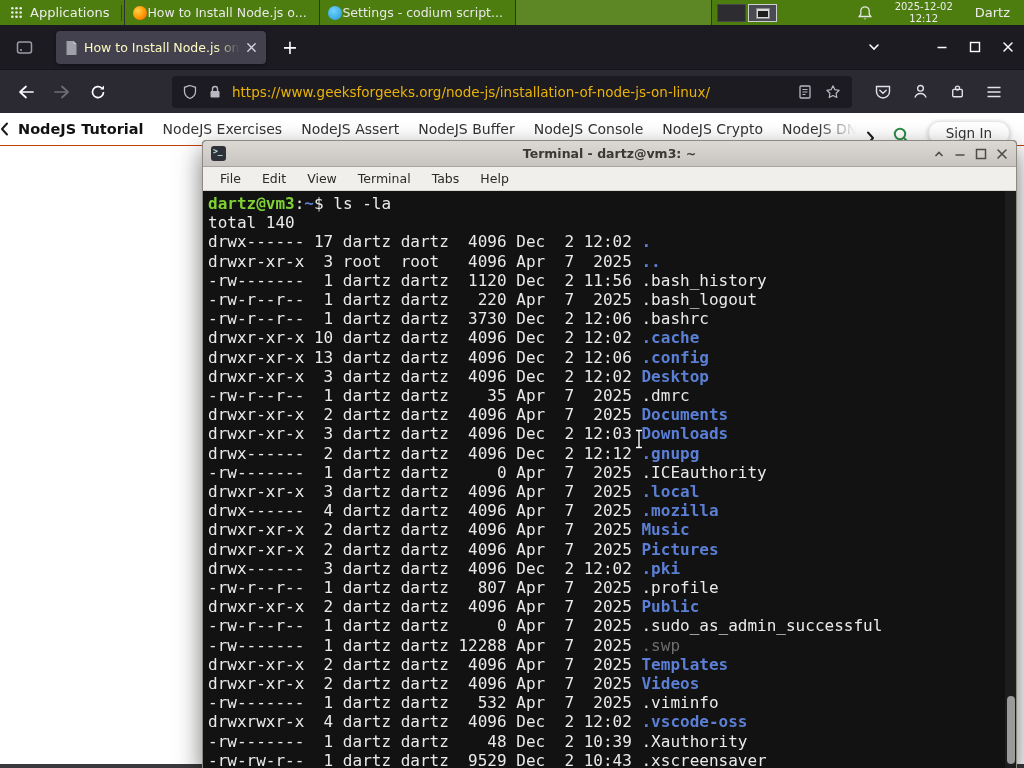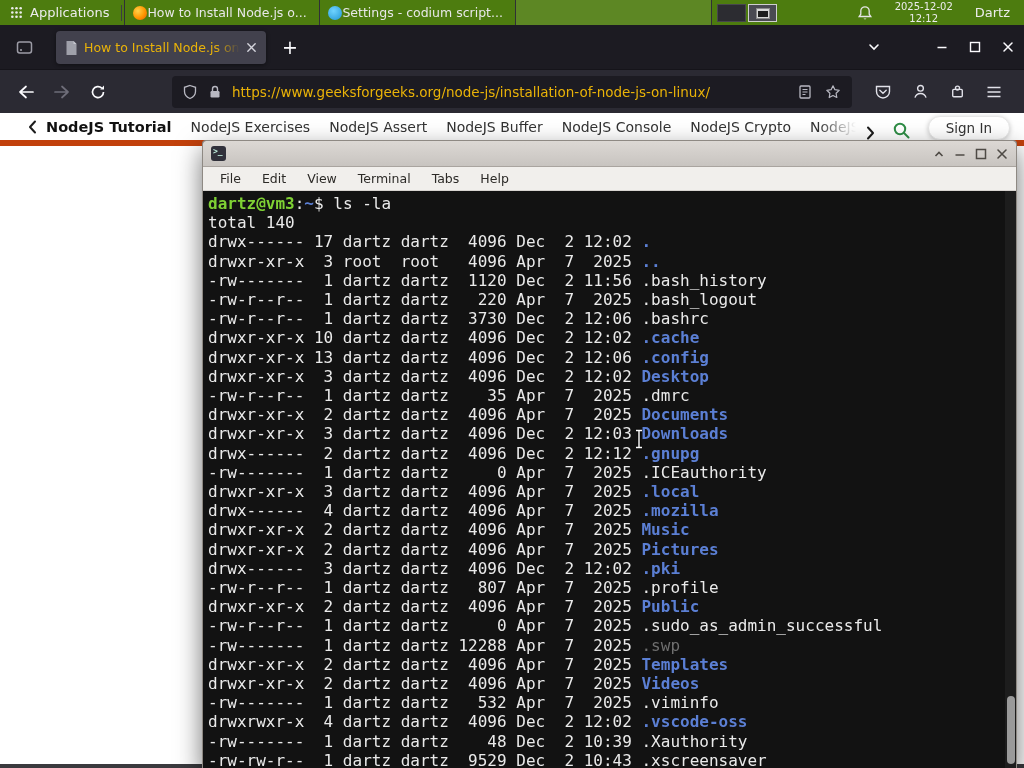--- a/index.html
+++ b/index.html
@@ -24,41 +24,41 @@
   .mini-win{position:absolute;left:7px;top:3px;width:14px;height:11px;background:#d8d8d8;border:1px solid #8a8a8a}
   .mini-win::after{content:"";position:absolute;left:1px;top:2px;right:1px;bottom:1px;background:#1e1e1e}
   .bell{color:#e6e6e6;margin-right:22px;display:flex}
   .clock{text-align:center;font-size:10px;line-height:11.5px;margin-right:22px}
   .user{font-size:13px;margin-right:6px}
 
   
   .browser{position:absolute;top:25px;left:0;width:1024px;height:743px;z-index:1}
   .tabbar{height:44px;background:#1c1b22;position:relative}
   .ffview{position:absolute;left:16px;top:15px;color:#9c9ca6;display:flex}
-  .tab{position:absolute;left:56px;top:6px;width:210px;height:33px;background:#42414d;border-radius:4px;display:flex;align-items:center;padding:0 9px;color:#eab308;box-shadow:0 1px 4px rgba(0,0,0,.45)}
+  .tab{position:absolute;left:56px;top:6px;width:210px;height:33px;background:#42414d;border-radius:4px;display:flex;align-items:center;padding:0 9px;color:#fef9c3;box-shadow:0 1px 4px rgba(0,0,0,.45)}
   .tab-title{flex:1;font-size:12.5px;white-space:nowrap;overflow:hidden;margin:0 6px;-webkit-mask-image:linear-gradient(to right,#000 84%,transparent);mask-image:linear-gradient(to right,#000 84%,transparent)}
   .tab-close{color:#d4d4dc;display:flex}
   .newtab{position:absolute;left:276px;top:8px;width:28px;height:28px;display:flex;align-items:center;justify-content:center;font-size:19px;color:#fbfbfe;border-radius:4px}
   .tabbar-right{position:absolute;right:0;top:0;height:100%;display:flex;align-items:center;color:#fbfbfe}
   .alltabs{margin-right:44px;display:flex}
   .win-btn{width:33px;height:100%;display:flex;align-items:center;justify-content:center;color:#fbfbfe}
 
   .navbar{height:44px;background:#2b2a33;display:flex;align-items:center;border-top:1px solid #15141a}
   .nav-icon{width:32px;height:32px;display:flex;align-items:center;justify-content:center;color:#fbfbfe;margin-left:4px;border-radius:4px;flex:none}
   .nav-icon.first{margin-left:10px}
   .nav-icon.disabled{color:#6e6d79}
   .urlbar{margin-left:58px;width:680px;height:32px;background:#1c1b22;border-radius:4px;display:flex;align-items:center;color:#b8b8c2;flex:none}
   .urlbar .pad-l{margin-left:10px;display:flex}
   .url-text{margin-left:10px;font-size:13.5px;color:#eab308;flex:1;white-space:nowrap;overflow:hidden}
   .url-right{display:flex;align-items:center;gap:13px;margin-right:11px;color:#b8b8c2}
   .nav-right{display:flex;align-items:center;margin-left:22px;gap:20px;color:#e2e2ea}
   .nav-right span{display:flex}
 
   
-  .sitenav{height:33px;background:#fff;position:relative;display:flex;align-items:center;padding:0 28px;color:#2e2e2e;border-bottom:6px solid #c2410c}
+  .sitenav{height:33px;background:#fff;position:relative;display:flex;align-items:center;padding:0 0;color:#2e2e2e;border-bottom:1px solid #c2410c}
   .site-back{display:flex;align-items:center;gap:9px;font-weight:bold;font-size:14.5px;color:#111;white-space:nowrap}
   .site-links{display:flex;gap:19px;margin-left:19px;font-size:14px;color:#333;white-space:nowrap;overflow:hidden;flex:1}
   .sitenav-right{position:absolute;right:0;top:0;height:100%;display:flex;align-items:flex-end;gap:17px;padding:0 14px 0 48px;background:linear-gradient(to right,rgba(255,255,255,0),#fff 38px);color:#222}
   .signin{border:1px solid #e7e7e7;border-radius:16px;padding:3px 17px;font-size:13.5px;color:#333;box-shadow:0 1px 5px rgba(0,0,0,.22);background:#fff;white-space:nowrap}
   .search-btn{display:flex;color:var(--gfg-green,#2f8d46)}
   .chev{display:flex;color:#1c1c1c}
   .page{height:618px;background:#fff}
 
   
   .terminal{position:absolute;left:202px;top:140px;width:815px;height:628px;z-index:10;box-shadow:0 10px 26px rgba(0,0,0,.55);border:1px solid #8e8983;border-bottom:none;border-radius:4px 4px 0 0;overflow:hidden;background:var(--term-bg,#121212)}
@@ -284,20 +284,21 @@
       </span>
       <span class="signin">Sign In</span>
     </div>
   </div>
 
   <div class="page"></div>
 </div>
 
 <div class="terminal" id="terminal" style="--term-bg: #121212; --term-fg: #eaeaea; --green: #7fd134; --blue: #5b7fd4; --dim: #6f6f6f;">
   <div class="term-titlebar">
+    <div class="term-title">Terminal - dartz@vm3: ~</div>
     <div class="term-icon"></div>
     <div class="term-btns">
       <span>
         <svg width="12" height="12" viewBox="0 0 12 12">
             <path d="M2.5 8l3.5-3.5L9.5 8" fill="none" stroke="currentColor" stroke-width="1.6"></path>
           </svg>
       </span>
       <span>
         <svg width="12" height="12" viewBox="0 0 12 12">
             <path d="M1.5 7h9" stroke="currentColor" stroke-width="1.6"></path>

